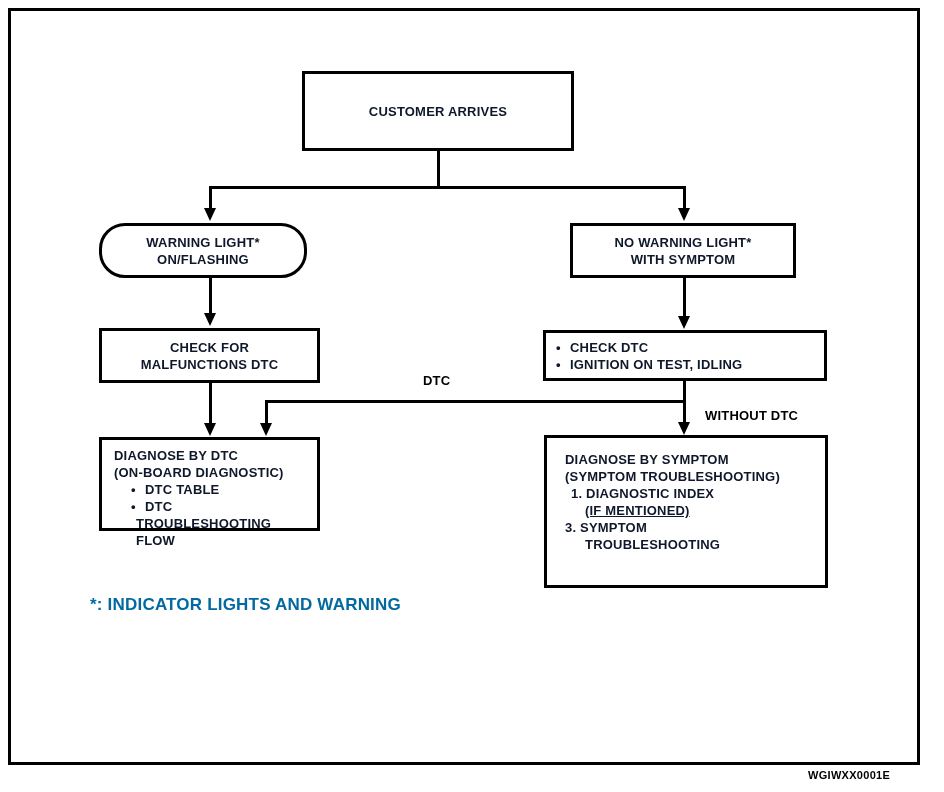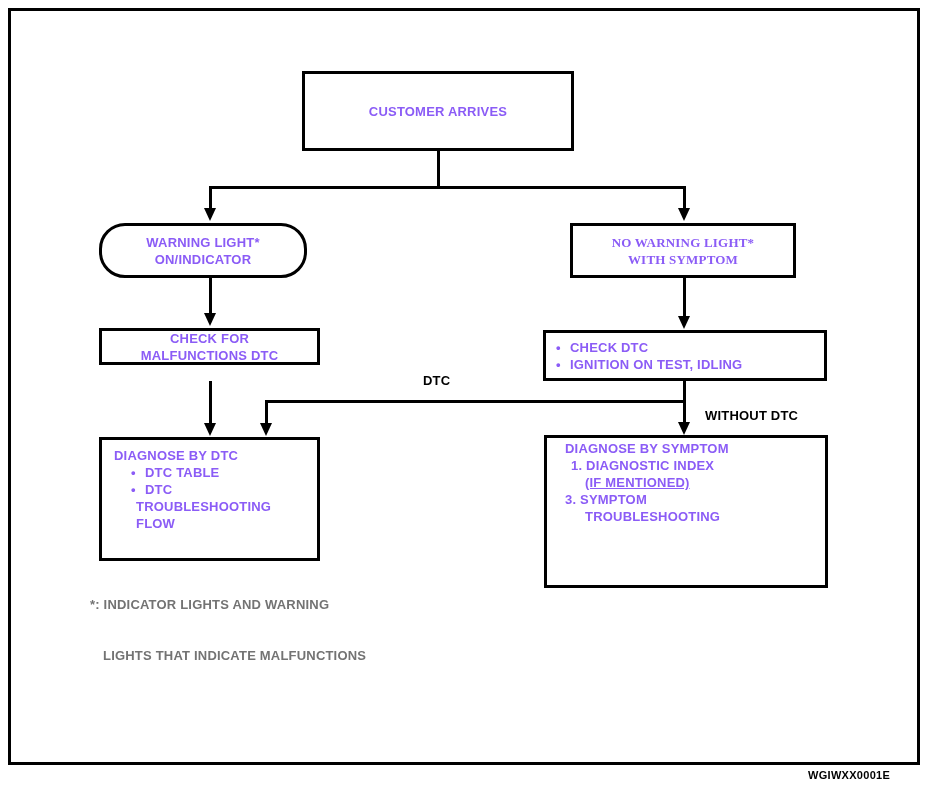--- a/index.html
+++ b/index.html
@@ -24,21 +24,21 @@
     height: 757px;
     border: 3px solid #000;
     box-sizing: border-box;
   }
   
   .node {
     position: absolute;
     box-sizing: border-box;
     border: 3px solid #000;
     background: #fff;
-    color: #8b5cf6;
+    color: #0f172a;
     font-weight: bold;
     font-size: 13px;
     line-height: 17px;
     letter-spacing: 0.2px;
   }
   .node.center {
     display: flex;
     align-items: center;
     justify-content: center;
     text-align: center;
@@ -95,23 +95,23 @@
     position: absolute;
     font-weight: bold;
     font-size: 13px;
     color: #000;
     white-space: pre;
     letter-spacing: 0.2px;
   }
   .note {
     position: absolute;
     font-weight: bold;
-    font-size: 13px;
+    font-size: 17px;
     line-height: 17px;
-    color: #737373;
+    color: #0369a1;
     white-space: pre;
     letter-spacing: 0.2px;
   }
   .note .cont { padding-left: 13px; }
   .figure-code {
     position: absolute;
     font-weight: bold;
     font-size: 11px;
     color: #000;
     letter-spacing: 0.3px;
@@ -135,38 +135,38 @@
 
   <div class="vline" style="left:209px; top:186px; height:24px;"></div>
   <div class="arrow-down" style="left:204px; top:208px;"></div>
 
   <div class="vline" style="left:683px; top:186px; height:24px;"></div>
   <div class="arrow-down" style="left:678px; top:208px;"></div>
 
   <div class="node center" style="left:99px; top:223px; width:208px; height:55px;border-radius:26px;">
     <span class="lines">
       <span class="row">WARNING LIGHT*</span>
-      <span class="row">ON/INDICATOR</span>
-    </span>
-  </div>
-
-  <div class="node center" style="left:570px; top:223px; width:226px; height:55px;font-family:Liberation Serif, serif;">
+      <span class="row">ON/FLASHING</span>
+    </span>
+  </div>
+
+  <div class="node center" style="left:570px; top:223px; width:226px; height:55px;">
     <span class="lines">
       <span class="row">NO WARNING LIGHT*</span>
       <span class="row">WITH SYMPTOM</span>
     </span>
   </div>
 
   <div class="vline" style="left:209px; top:278px; height:38px;"></div>
   <div class="arrow-down" style="left:204px; top:313px;"></div>
 
   <div class="vline" style="left:683px; top:278px; height:40px;"></div>
   <div class="arrow-down" style="left:678px; top:316px;"></div>
 
-  <div class="node center" style="left:99px; top:328px; width:221px; height:37px;">
+  <div class="node center" style="left:99px; top:328px; width:221px; height:55px;">
     <span class="lines">
       <span class="row">CHECK FOR</span>
       <span class="row">MALFUNCTIONS DTC</span>
     </span>
   </div>
 
   <div class="node left-align-tight" style="left:543px; top:330px; width:284px; height:51px;">
     <span class="bullet-row">
       <span class="bullet">•</span>
       <span>CHECK DTC</span>
@@ -186,42 +186,43 @@
 
   <div class="vline" style="left:265px; top:400px; height:26px;"></div>
   <div class="arrow-down" style="left:260px; top:423px;"></div>
 
   <div class="vline" style="left:683px; top:400px; height:25px;"></div>
   <div class="arrow-down" style="left:678px; top:422px;"></div>
 
   <div class="edge-label" style="left:423px; top:373px;">DTC</div>
   <div class="edge-label" style="left:705px; top:408px;">WITHOUT DTC</div>
 
-  <div class="node left-align" style="left:99px; top:437px; width:221px; height:124px;">
+  <div class="node left-align" style="left:99px; top:437px; width:221px; height:94px;">
     <span class="row">DIAGNOSE BY DTC</span>
+    <span class="row">(ON-BOARD DIAGNOSTIC)</span>
     <span class="bullet-row indent3">
       <span class="bullet">•</span>
       <span>DTC TABLE</span>
     </span>
     <span class="bullet-row indent3">
       <span class="bullet">•</span>
       <span>DTC</span>
     </span>
     <span class="row indent2">TROUBLESHOOTING</span>
     <span class="row indent2">FLOW</span>
   </div>
 
-  <div class="node left-align" style="left:544px; top:435px; width:284px; height:153px; padding-top:2px; padding-left:18px;">
+  <div class="node left-align" style="left:544px; top:435px; width:284px; height:153px; padding-top:13px; padding-left:18px;">
     <span class="row">DIAGNOSE BY SYMPTOM</span>
+    <span class="row">(SYMPTOM TROUBLESHOOTING)</span>
     <span class="row" style="padding-left:6px;">1. DIAGNOSTIC INDEX</span>
     <span class="row" style="padding-left:20px;text-decoration:underline;">(IF MENTIONED)</span>
     <span class="row">3. SYMPTOM</span>
     <span class="row" style="padding-left:20px;">TROUBLESHOOTING</span>
   </div>
 
   <div class="note" style="left:90px; top:562px;">
     <span class="row">*: INDICATOR LIGHTS AND WARNING</span>
-    <span class="row cont">LIGHTS THAT INDICATE MALFUNCTIONS</span>
   </div>
 
   <div class="figure-code" style="left:808px; top:769px;">WGIWXX0001E</div>
 
 </div>
 
 </body></html>

